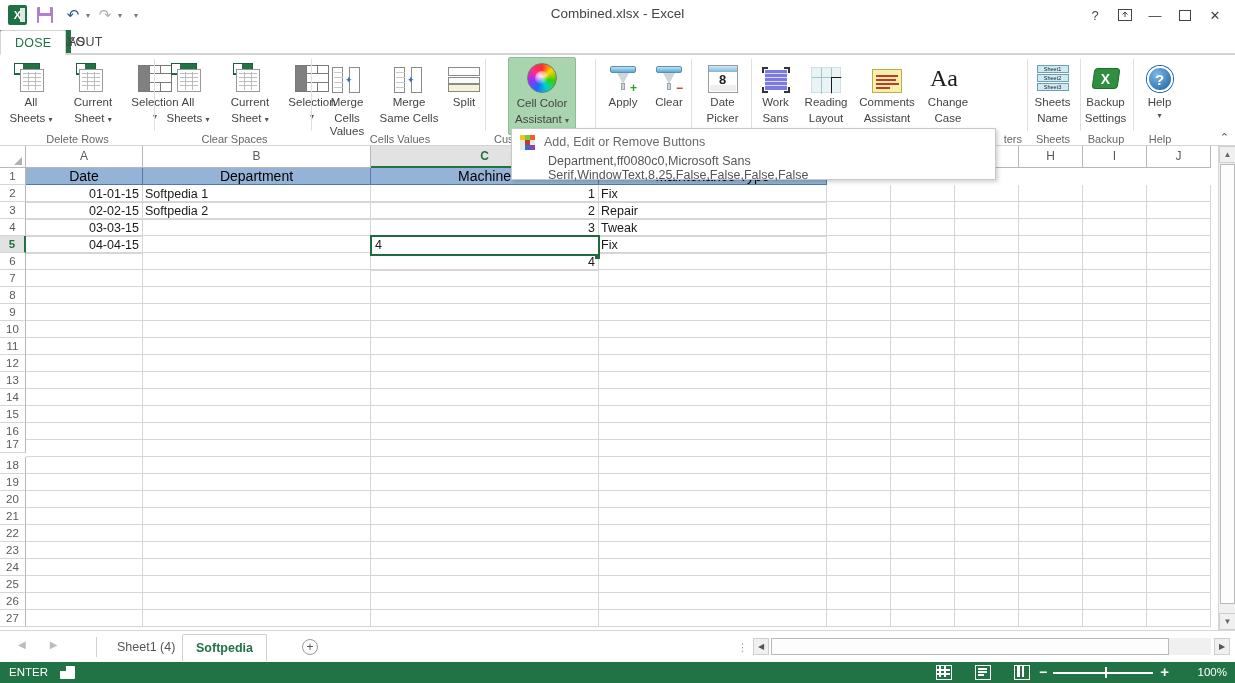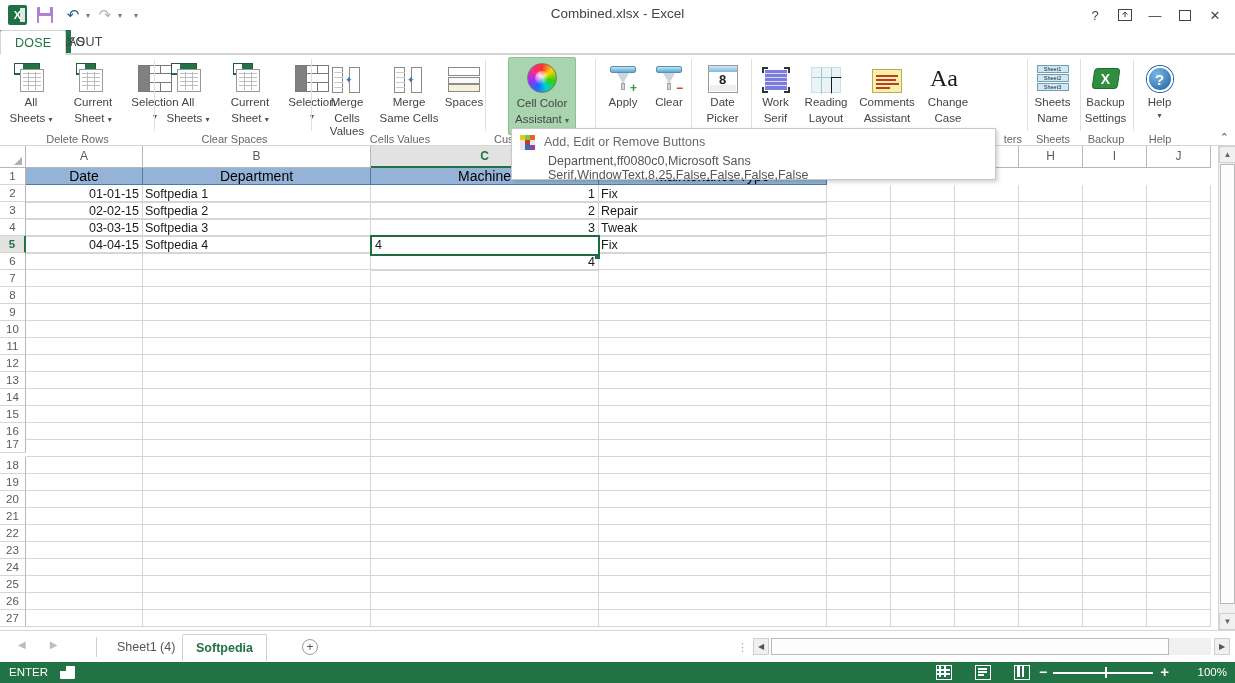--- a/index.html
+++ b/index.html
@@ -400,21 +400,21 @@
           <span class="lbl">Same Cells</span>
         </div>
         <div class="rbtn" style="width:48px">
           <span class="ic">
             <span class="i-split">
                 <span class="r" style="top:0;height:9px"></span>
                 <span class="r" style="top:10px;height:7px;background:#fafafa"></span>
                 <span class="r" style="top:17px;height:8px;background:#f4f2d8"></span>
               </span>
           </span>
-          <span class="lbl">Spaces</span>
+          <span class="lbl">Split</span>
         </div>
       </div>
       <div class="gl">Cells Values</div>
       <div class="sep"></div>
     </div>
 
     <div class="group" style="left:488px; width:108px;">
       <div class="btns" style="left:20px">
         <div class="rbtn sel" style="width:68px;height:78px">
           <span class="ic">
@@ -488,21 +488,21 @@
                   <i style="top:11px"></i>
                   <i style="top:15px"></i>
                 </span>
               <span class="crn" style="left:0;top:0;border-right:0;border-bottom:0"></span>
               <span class="crn" style="right:0;top:0;border-left:0;border-bottom:0"></span>
               <span class="crn" style="left:0;bottom:0;border-right:0;border-top:0"></span>
               <span class="crn" style="right:0;bottom:0;border-left:0;border-top:0"></span>
             </span>
           </span>
           <span class="lbl">Work</span>
-          <span class="lbl">Serif</span>
+          <span class="lbl">Sans</span>
         </div>
         <div class="rbtn" style="width:56px">
           <span class="ic">
             <span class="i-read">
               <span class="l" style="left:9px;top:0;width:1px;height:26px"></span>
               <span class="l" style="left:19px;top:0;width:1px;height:26px"></span>
               <span class="l" style="left:0;top:9px;width:30px;height:1px"></span>
               <span class="k" style="left:19px;top:9px;width:10px;height:1px"></span>
               <span class="k" style="left:19px;top:9px;width:1px;height:16px"></span>
             </span>
@@ -906,26 +906,24 @@
     <div class="cell" style="left:143px;top:40px;width:228px">Softpedia 1</div>
     <div class="cell num" style="left:371px;top:40px;width:228px">1</div>
     <div class="cell" style="left:599px;top:40px;width:228px">Fix</div>
 
     <div class="cell num" style="left:26px;top:57px;width:117px">02-02-15</div>
     <div class="cell" style="left:143px;top:57px;width:228px">Softpedia 2</div>
     <div class="cell num" style="left:371px;top:57px;width:228px">2</div>
     <div class="cell" style="left:599px;top:57px;width:228px">Repair</div>
 
     <div class="cell num" style="left:26px;top:74px;width:117px">03-03-15</div>
-    <div class="cell" style="left:143px;top:74px;width:228px">Softpedia 3</div>
     <div class="cell num" style="left:371px;top:74px;width:228px">3</div>
     <div class="cell" style="left:599px;top:74px;width:228px">Tweak</div>
 
     <div class="cell num" style="left:26px;top:91px;width:117px">04-04-15</div>
-    <div class="cell" style="left:143px;top:91px;width:228px">Softpedia 4</div>
     <div class="cell" style="left:599px;top:91px;width:228px">Fix</div>
 
     <div class="cell num" style="left:371px;top:108px;width:228px">4</div>
 
     <div class="selbox" style="left:370px;top:89px;width:230px;height:21px">
       <span class="txt">4</span>
     </div>
     <div class="fillh" style="left:595px;top:108px"></div>
   </div>
 

